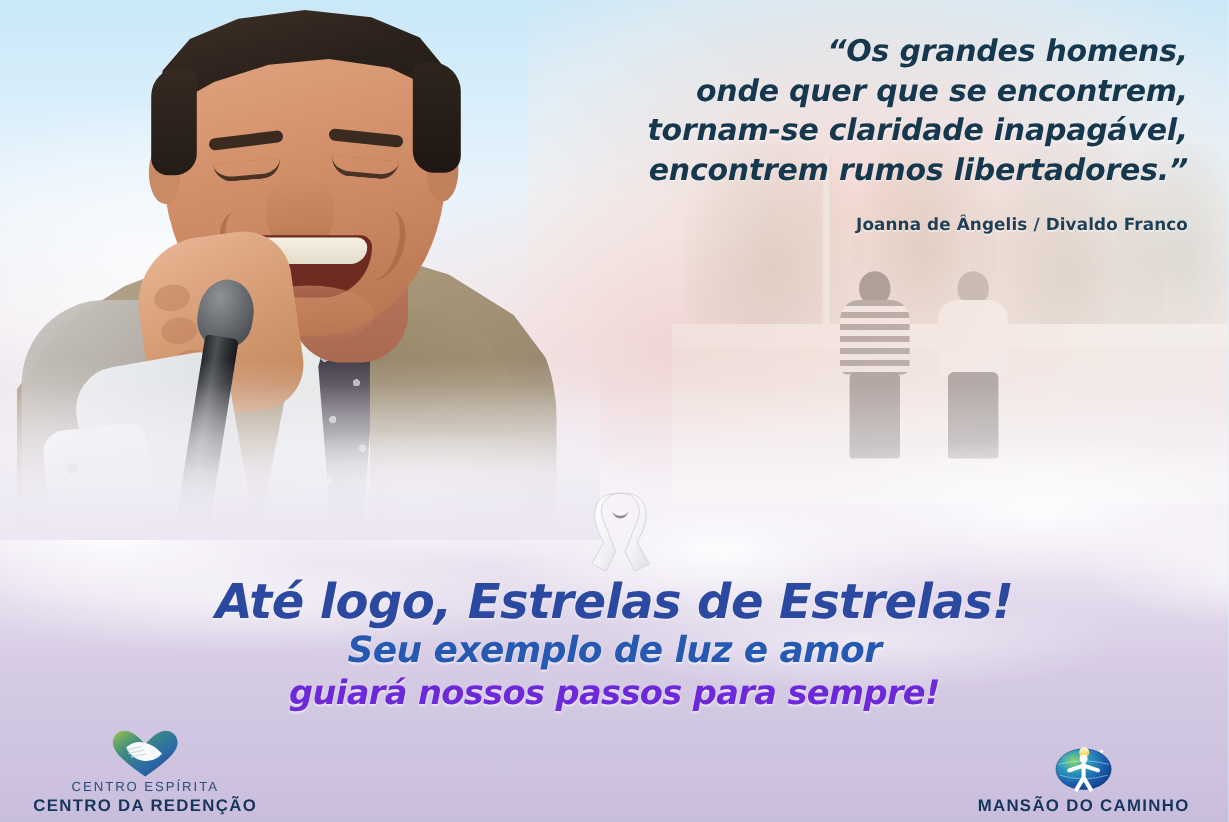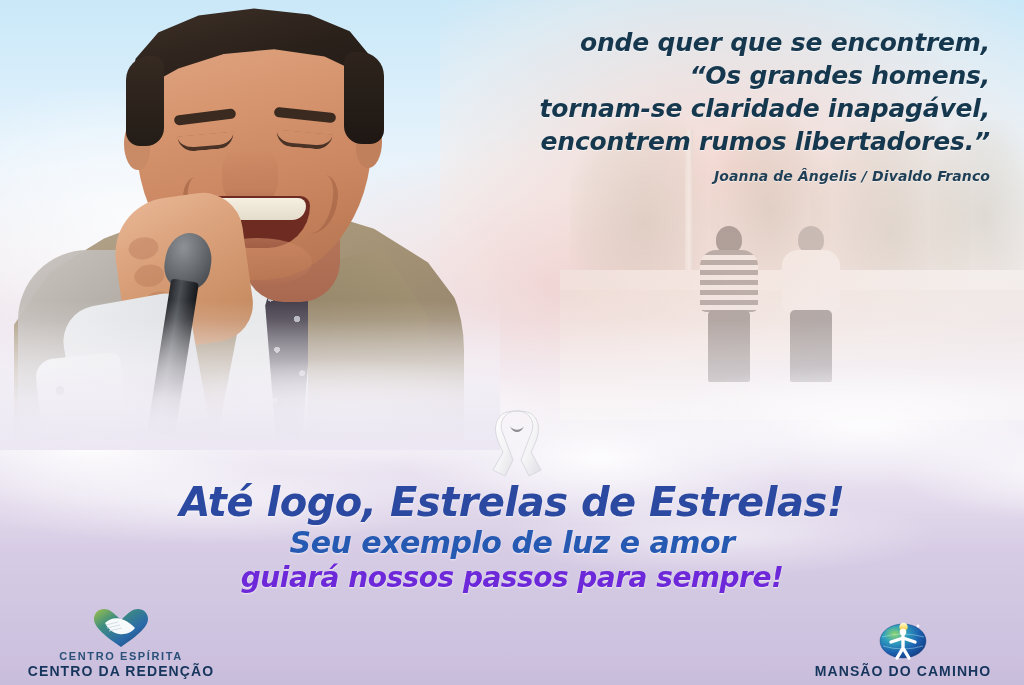--- a/index.html
+++ b/index.html
@@ -347,23 +347,22 @@
     font-style: italic;
     font-weight: 700;
     font-size: 25px;
     line-height: 33px;
     color: #16384f;
     letter-spacing: -0.2px;
     white-space: nowrap;
     text-shadow: 0 1px 1px rgba(255,255,255,0.55);
   }
   .quote-attrib {
-    margin-top: 10px;
+    margin-top: 22px;
     font-family: "DejaVu Sans", sans-serif;
-    font-style: italic;
     font-weight: 700;
     font-size: 14px;
     color: #1e3f56;
     letter-spacing: 0.1px;
     text-shadow: 0 1px 1px rgba(255,255,255,0.5);
   }
 
   
   .ribbon {
     position: absolute;
@@ -409,21 +408,21 @@
     bottom: 6px;
     text-align: center;
   }
   .logo-left  { left: 6px;  width: 230px; }
   .logo-right { right: 6px; width: 230px; text-align: center; }
 
   .logo-mark { display: block; margin: 0 auto 2px auto; }
 
   .logo-line-top {
     font-family: "Liberation Sans", sans-serif;
-    font-weight: 700;
+    font-weight: 400;
     font-size: 11px;
     letter-spacing: 1.6px;
     color: #2a4f78;
     line-height: 13px;
   }
   .logo-line-bottom {
     font-family: "Liberation Sans", sans-serif;
     font-weight: 700;
     font-size: 14px;
     letter-spacing: 1.1px;
@@ -507,22 +506,22 @@
     <div class="cuff">
       <div class="btn"></div>
     </div>
   </div>
 
   <div class="cloud-band"></div>
   <div class="portrait-fade"></div>
   <div class="cloud-wisp"></div>
 
   <div class="quote-block">
+    <div class="quote-line">“Os grandes homens,</div>
     <div class="quote-line">onde quer que se encontrem,</div>
-    <div class="quote-line">“Os grandes homens,</div>
     <div class="quote-line">tornam-se claridade inapagável,</div>
     <div class="quote-line">encontrem rumos libertadores.”</div>
     <div class="quote-attrib">Joanna de Ângelis / Divaldo Franco</div>
   </div>
 
   <div class="ribbon">
     <svg width="74" height="76" viewBox="0 0 74 76">
       <defs>
         <linearGradient id="rg" x1="0" y1="0" x2="1" y2="1">
           <stop offset="0%" stop-color="#ffffff"></stop>

